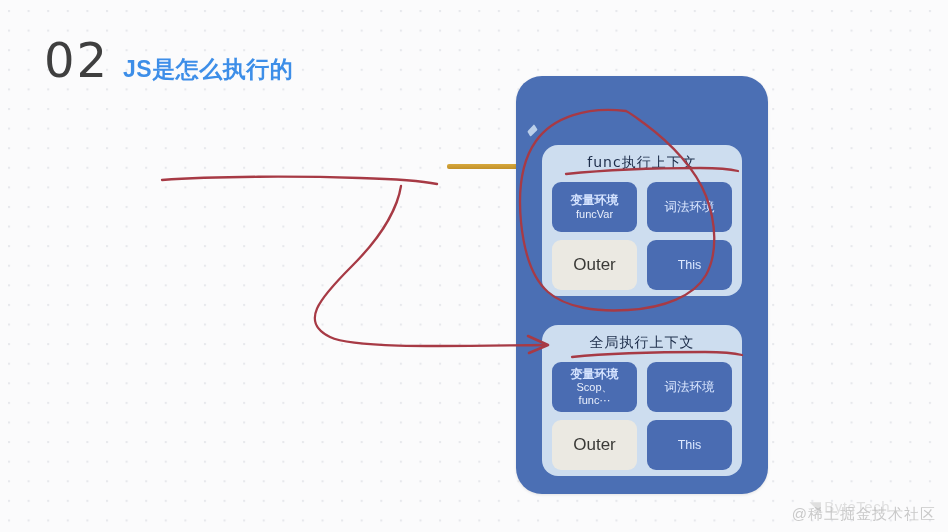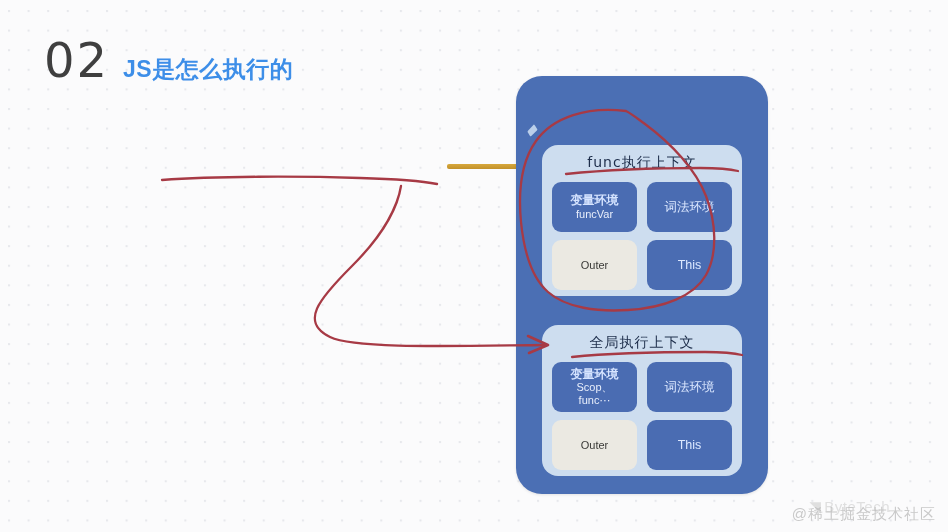--- a/index.html
+++ b/index.html
@@ -72,21 +72,21 @@
     height:50px;border-radius:9px;
     display:flex;flex-direction:column;align-items:center;justify-content:center;
     line-height:1.12;
   }
   .cell.blue{background:#4a6cb2;color:#e8eefb;}
   .cell.beige{background:#ebe9e2;color:#33332f;}
   .cell .t1{font-size:12px;font-weight:700;color:#cfe0ff;}
   .cell.blue .t1{color:#d6e4ff;}
   .cell .t2{font-size:11px;font-weight:400;}
   .cell .single{font-size:12.5px;}
-  .cell.beige .single{font-size:11px;color:#3a3a37;}
+  .cell.beige .single{font-size:17px;color:#3a3a37;}
   .cell.blue .single{color:#dce8ff;}
   
   #panel-global .cells .cell{height:50px;}
   
   #ink{position:absolute;left:0;top:0;width:948px;height:532px;pointer-events:none;}
   
   #watermark{
     position:absolute;right:12px;bottom:8px;
     font-size:15px;color:#b9b9b9;opacity:.75;
     letter-spacing:1px;white-space:nowrap;

